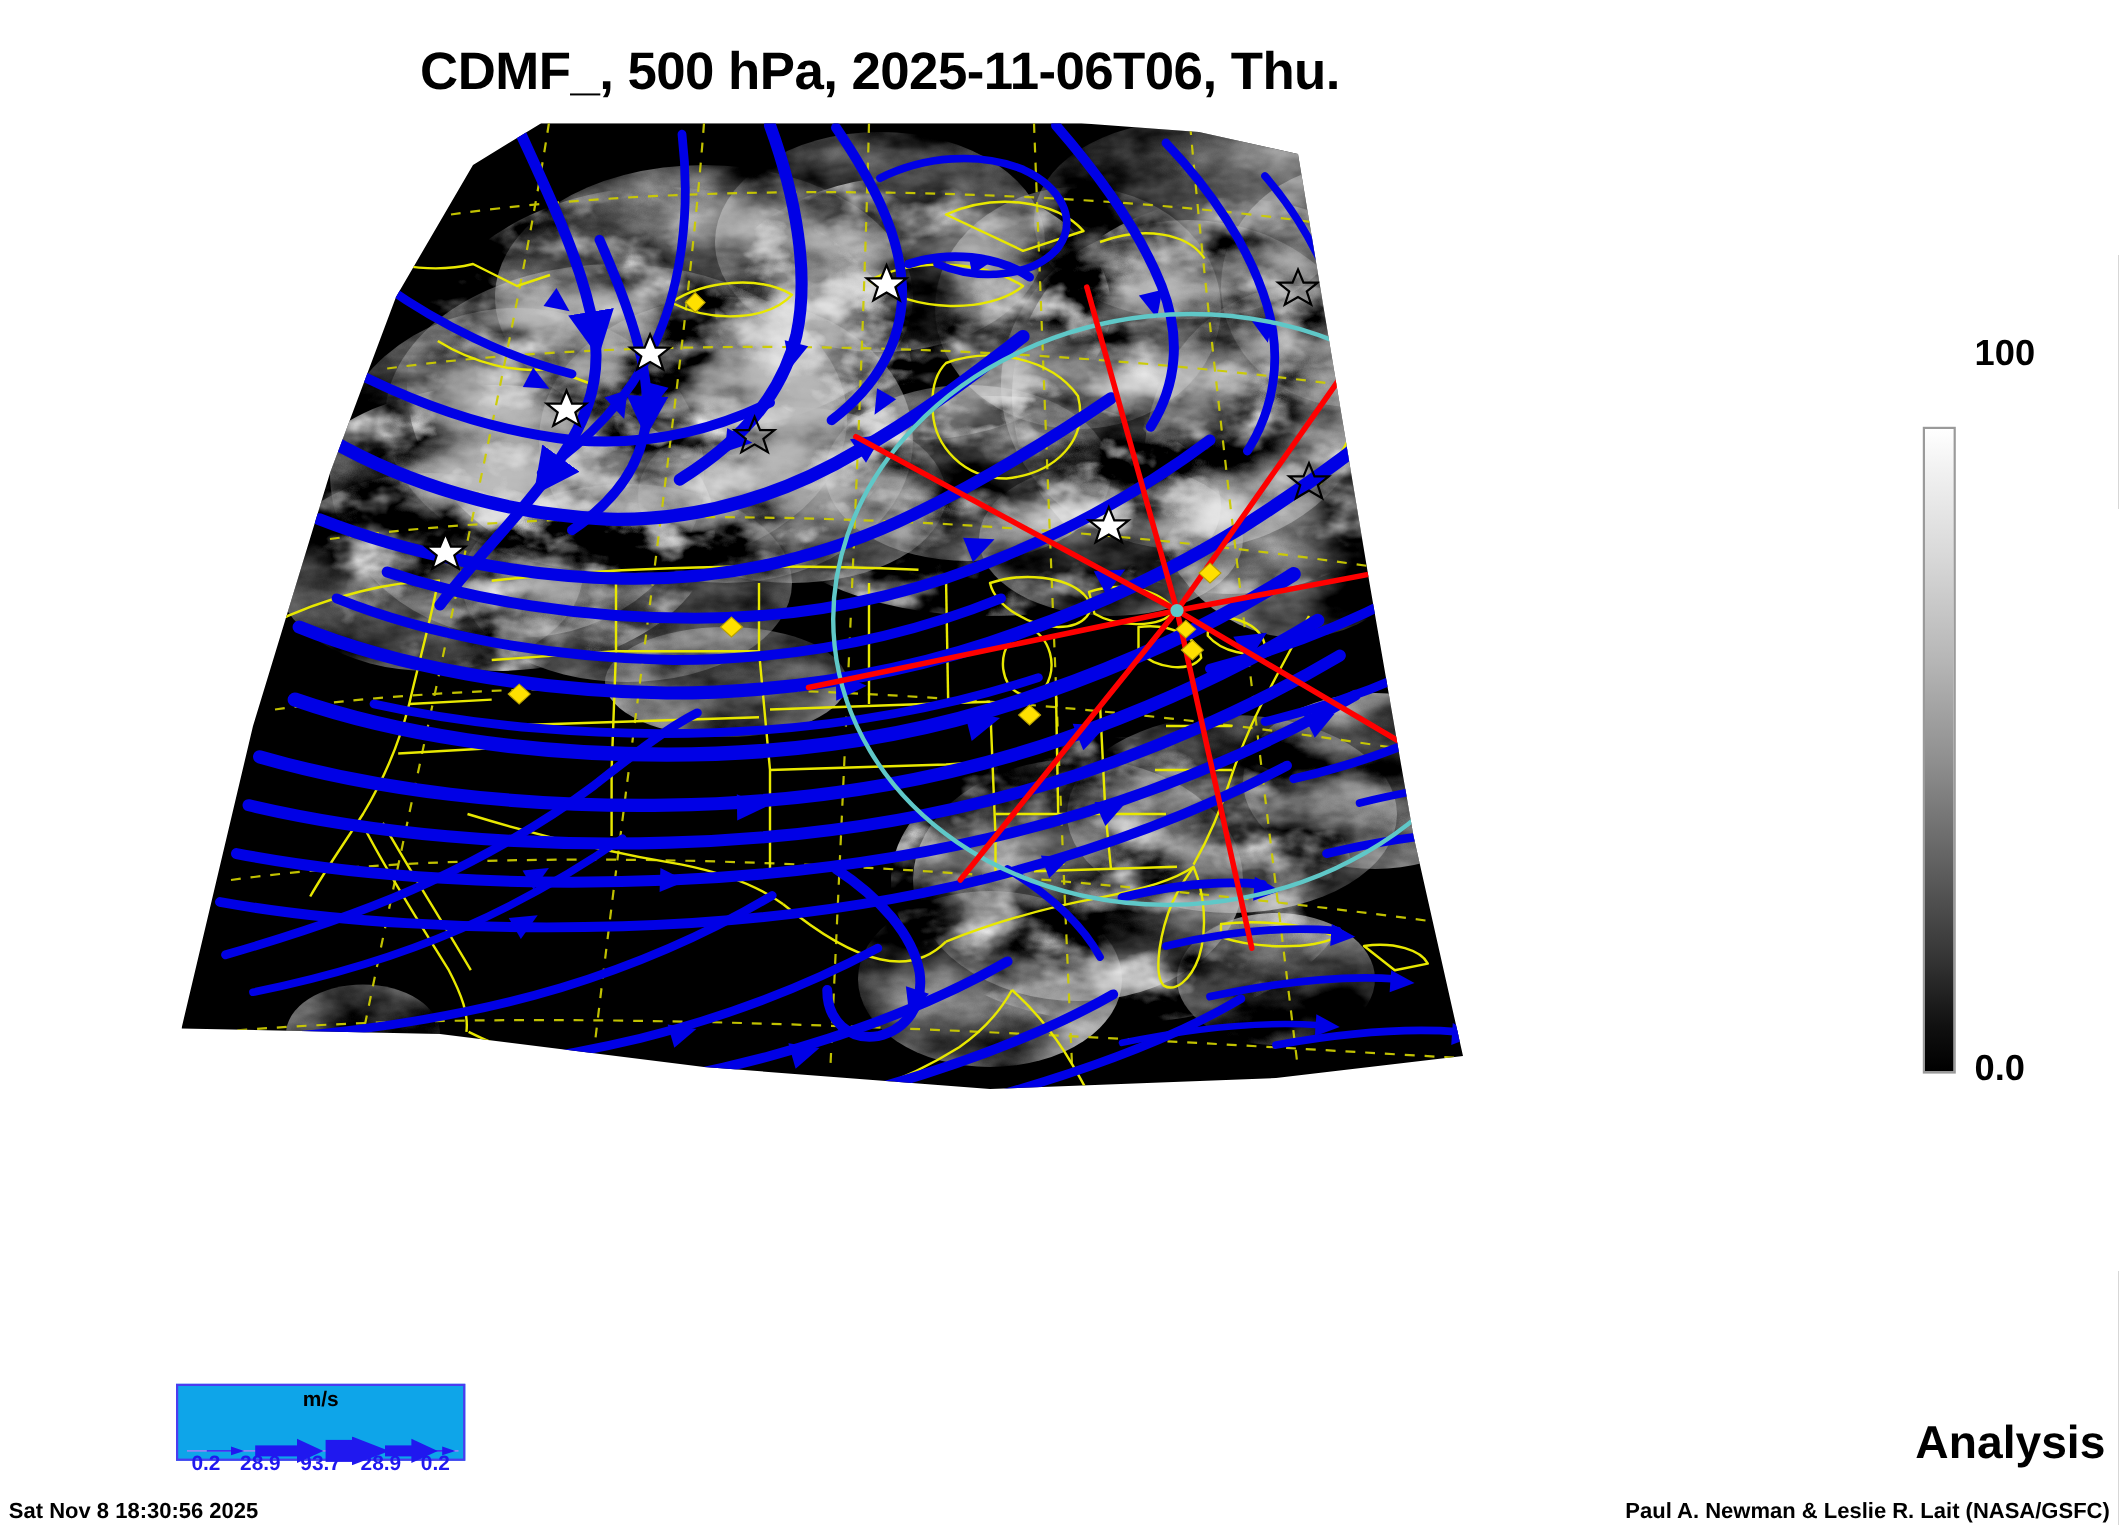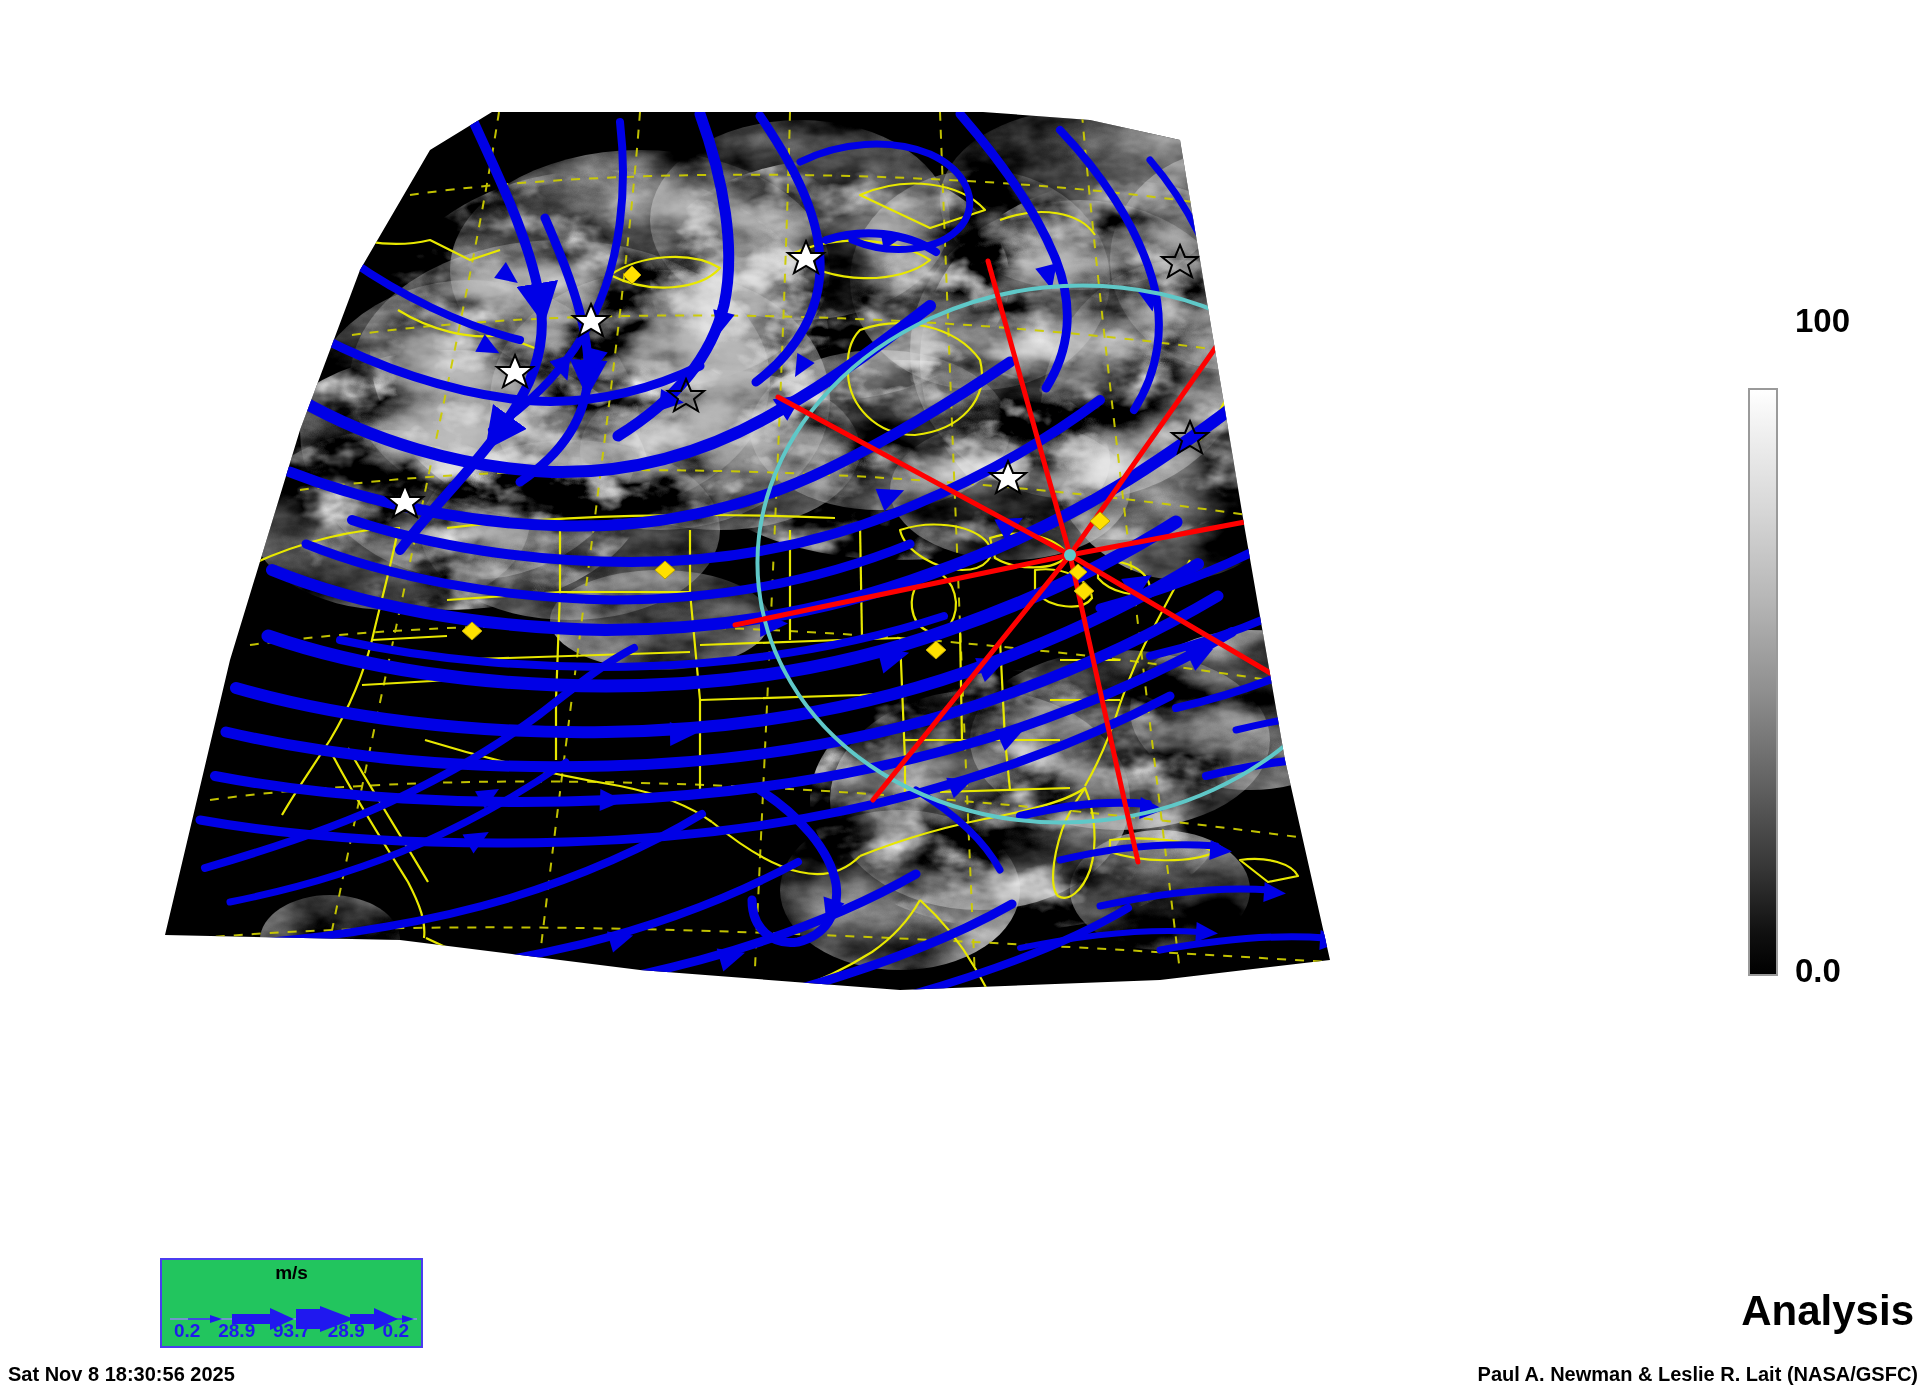--- a/index.html
+++ b/index.html
@@ -60,24 +60,24 @@
   }
   .cb-max { left: 1795px; top: 302px; }
   .cb-min { left: 1795px; top: 952px; }
 
   
   .windkey {
     position: absolute;
     left: 160px;
     top: 1258px;
     width: 263px;
-    height: 90px;
+    height: 70px;
     border: 2px solid #4b3cf0;
     box-sizing: border-box;
-    background: #22c55e;
+    background: #0ea5e9;
   }
   .windkey .units {
     position: absolute;
     top: 2px;
     left: 0;
     width: 100%;
     text-align: center;
     font-size: 19px;
     font-weight: bold;
     color: #000000;
@@ -134,20 +134,21 @@
     font-weight: bold;
     color: #000000;
     white-space: nowrap;
   }
 </style>
 </head>
 <body>
 
 <div id="root">
 
+  <div class="title">CDMF_, 500 hPa, 2025-11-06T06, Thu.</div>
 
   <div class="map-wrap">
     <svg class="map-svg" width="1600" height="950" viewBox="0 0 1600 950">
       <defs>
         <clipPath id="mapclip">
           <path d="M 492,12 L 983,12 L 1090,20 L 1180,40 L 1245,430 L 1285,660 L 1330,860
                    L 1160,880 L 900,890 L 640,870 L 400,840 L 165,835
                    L 230,560 L 300,330 L 360,170 L 430,50 Z"></path>
         </clipPath>
 

